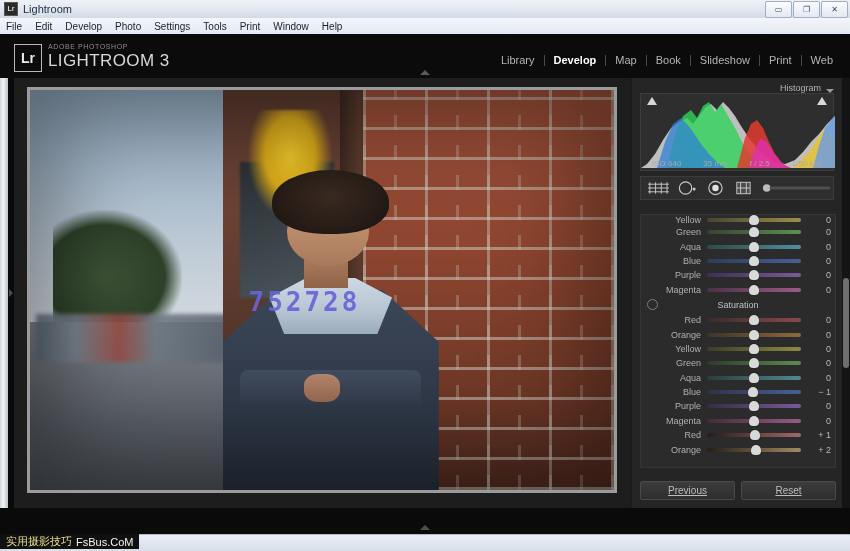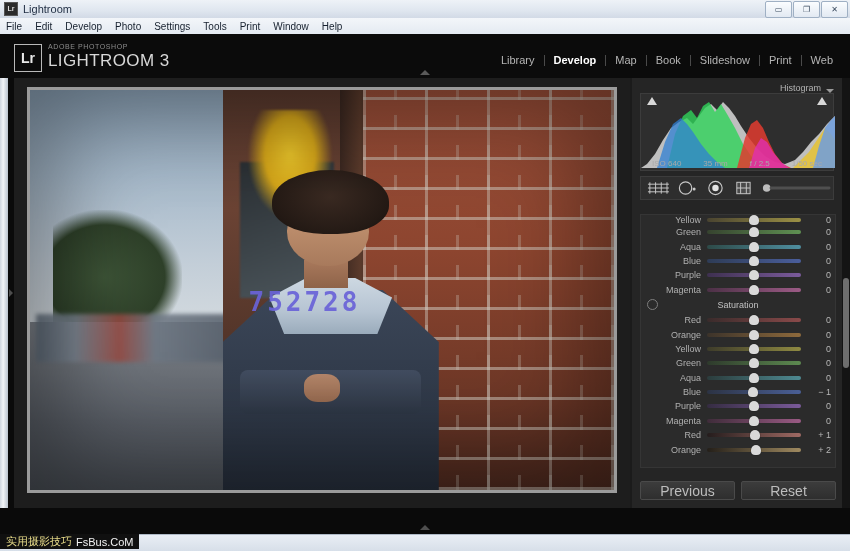--- a/index.html
+++ b/index.html
@@ -141,21 +141,21 @@
     border-radius:50%;}
   .row{display:flex;align-items:center;height:14.4px;padding:0 4px;}
   .row .lb{width:56px;text-align:right;font-size:9px;color:#b0b0b0;padding-right:6px;}
   .row .track{position:relative;flex:1;height:4px;border-radius:2px;}
   .row .knob{position:absolute;left:50%;top:-3px;margin-left:-5px;width:10px;height:10px;
     background:#d9d9d9;border-radius:50% 50% 40% 40%;box-shadow:0 0 1px #000;}
   .row .val{width:26px;text-align:right;font-size:9px;color:#b8b8b8;padding-left:4px;}
 
   .btns{position:absolute;left:8px;right:6px;bottom:8px;height:19px;display:flex;gap:6px;}
   .btns div{flex:1;background:linear-gradient(#3c3c3c,#2e2e2e);border:1px solid #4a4a4a;
-    border-radius:2px;color:#bdbdbd;font-size:14px;display:flex;align-items:center;justify-content:center;}
+    border-radius:2px;color:#bdbdbd;font-size:10px;display:flex;align-items:center;justify-content:center;text-decoration:underline;}
   .rscroll{position:absolute;right:0;top:78px;width:8px;height:430px;background:#141414;}
   .rscroll i{position:absolute;left:1px;top:200px;width:6px;height:90px;background:#6e6e6e;border-radius:3px;}
 
   
   .filmstrip{position:absolute;left:0;top:508px;width:850px;height:26px;background:#0a0a0a;
     display:flex;align-items:flex-end;justify-content:center;}
   .filmstrip i{width:0;height:0;border-left:5px solid transparent;border-right:5px solid transparent;
     border-bottom:5px solid #4f4f4f;margin-bottom:4px;}
   .taskbar{position:absolute;left:0;top:534px;width:850px;height:17px;
     background:linear-gradient(#e9eef5,#d6dee8);border-top:1px solid #aeb9c6;}

